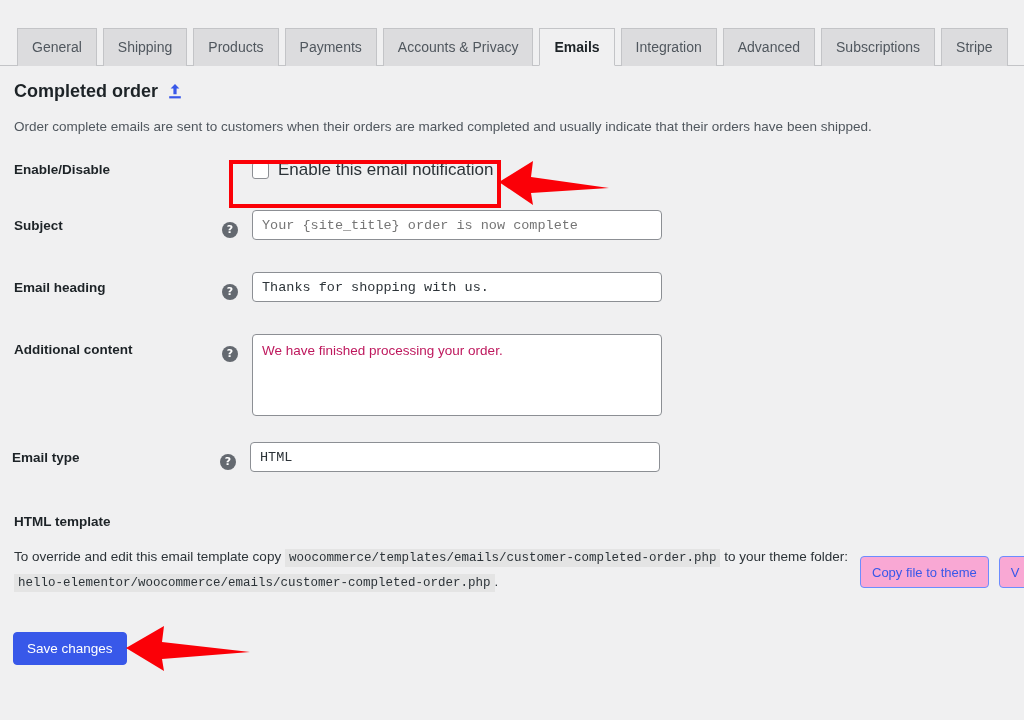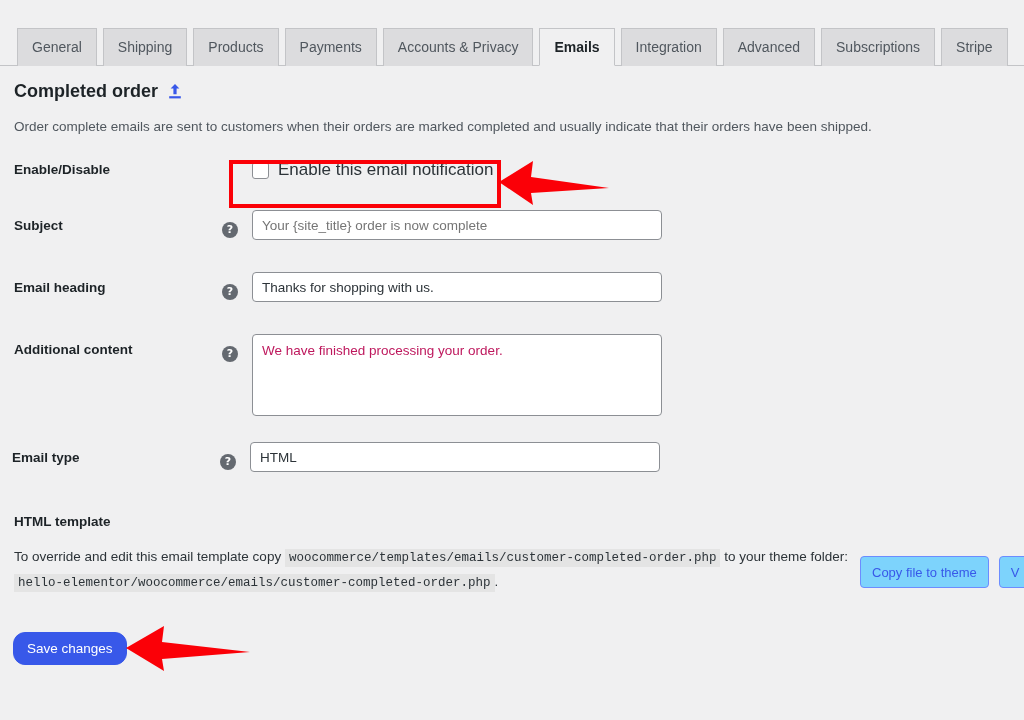--- a/index.html
+++ b/index.html
@@ -110,21 +110,21 @@
 
   .text-input {
     width: 410px;
     height: 30px;
     border: 1px solid #8c8f94;
     border-radius: 4px;
     background: #fff;
     font-size: 13.5px;
     color: #2c3338;
     padding: 0 9px;
-    font-family: Liberation Sans, sans-serif;
+    font-family: Liberation Mono, monospace;
     outline: none;
   }
   .text-input.placeholder-style { color: #8a8f94; }
   .textarea-input {
     width: 410px;
     height: 82px;
     border: 1px solid #8c8f94;
     border-radius: 4px;
     background: #fff;
     font-size: 13.5px;
@@ -171,39 +171,39 @@
   .tmpl-buttons {
     position: absolute;
     top: 490px;
     left: 860px;
     display: flex;
     gap: 10px;
   }
   .btn-secondary {
     border: 1px solid #6c8cff;
     border-radius: 4px;
-    background: #7dd3fc;
+    background: #f9a8d4;
     color: #3858e9;
     font-size: 13px;
     padding: 7px 11px;
     white-space: nowrap;
     font-family: "Liberation Sans", sans-serif;
     height: 32px;
     display: flex;
     align-items: center;
   }
 
   .save-btn {
     position: absolute;
     top: 566px;
     left: 13px;
     background: #3858e9;
     color: #fff;
     border: 1px solid #3858e9;
-    border-radius: 12px;
+    border-radius: 4px;
     font-size: 13.5px;
     padding: 7px 13px;
     font-family: "Liberation Sans", sans-serif;
     height: 33px;
     display: flex;
     align-items: center;
   }
 
   
   .annot-box {

